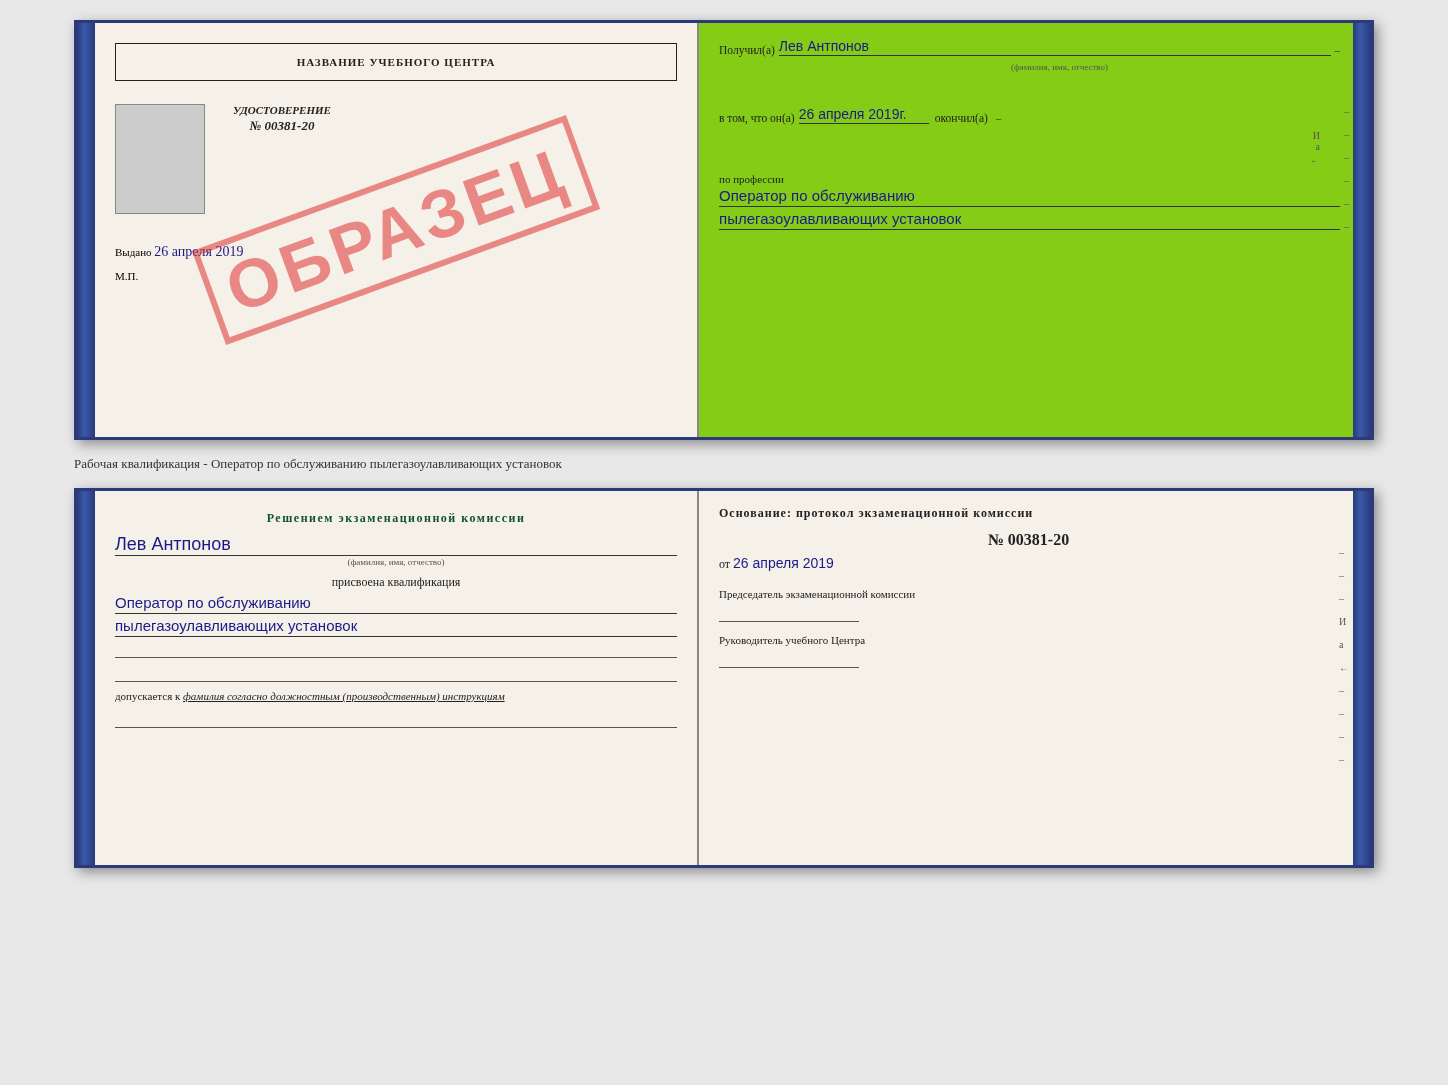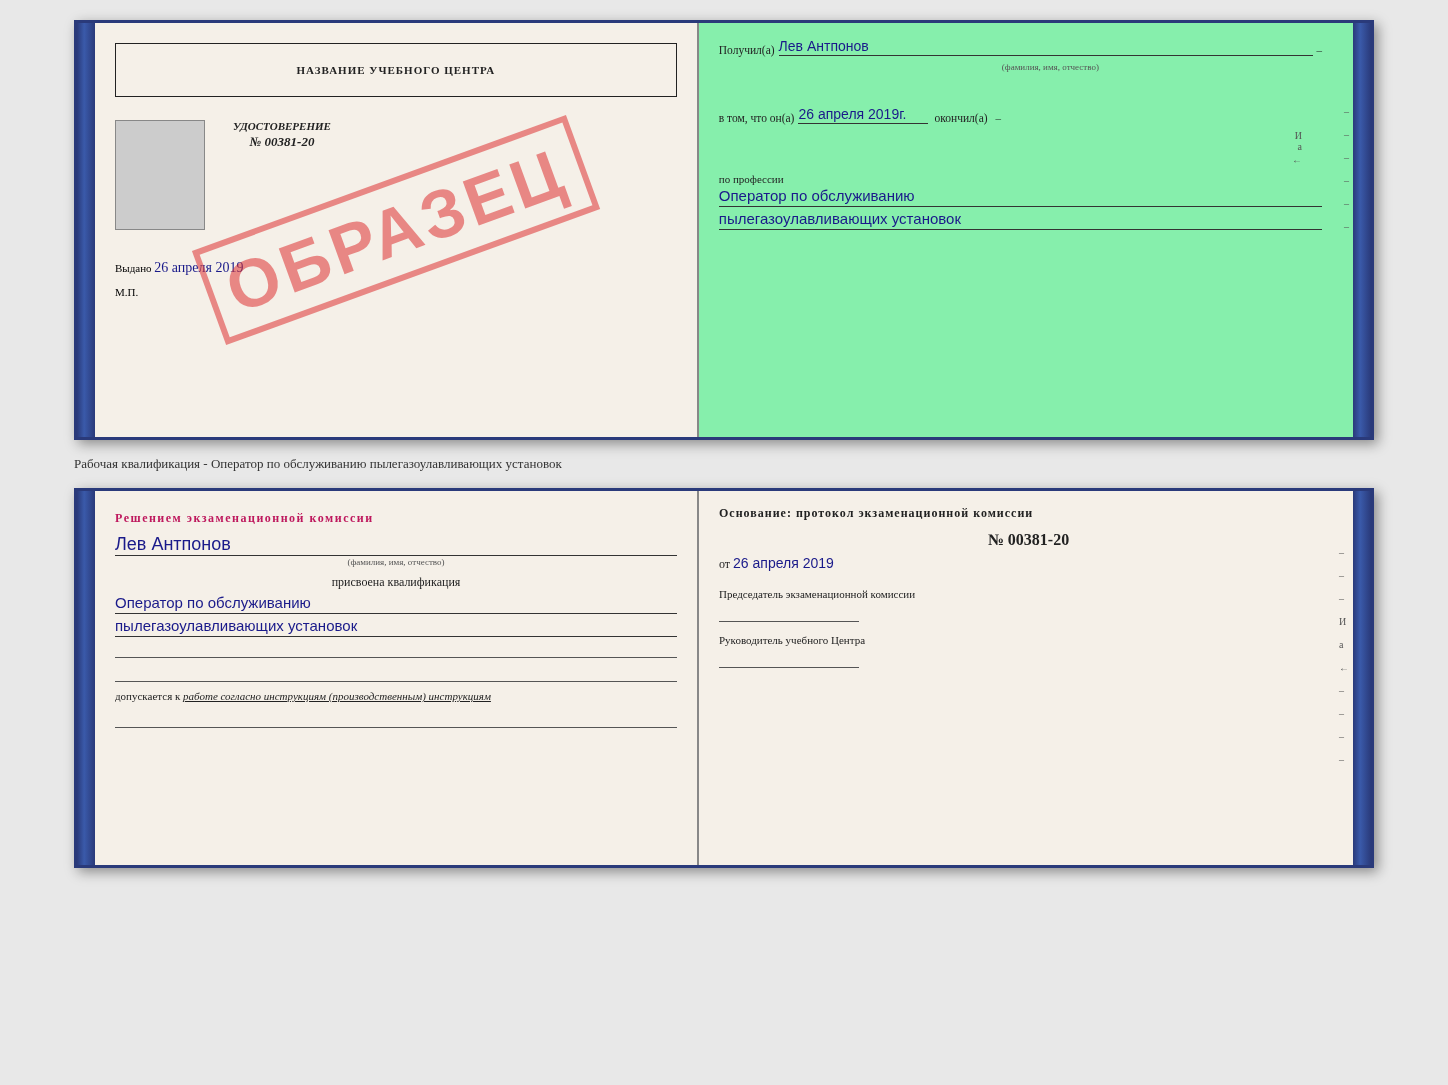--- a/index.html
+++ b/index.html
@@ -43,40 +43,40 @@
       width: 48%;
       border-right: 2px solid #888;
       padding: 20px 20px 10px 20px;
       position: relative;
       overflow: hidden;
       background: #f5f0e8;
     }
 
     .cert-right {
       width: 52%;
-      padding: 15px 31px 10px 20px;
-      background: #86efac;
+      padding: 15px 13px 10px 20px;
+      background: #84cc16;
       position: relative;
     }
 
     .book-spine-right {
       width: 18px;
       background: linear-gradient(90deg, #2a3a7a 0%, #3a5aaa 40%, #2a3a7a 100%);
       flex-shrink: 0;
     }
 
     
     .cert-header-title {
       text-align: center;
       font-size: 11px;
       font-weight: bold;
       letter-spacing: 1px;
       color: #222;
       border: 1px solid #222;
-      padding: 20px 8px;
+      padding: 12px 8px;
       margin-bottom: 10px;
       display: inline-block;
       width: 100%;
     }
 
     .cert-photo-area {
       width: 90px;
       height: 110px;
       background: #ccc;
       border: 1px solid #888;
@@ -227,22 +227,22 @@
       width: 52%;
       padding: 15px 15px 10px 20px;
       background: #f5f0e8;
       position: relative;
     }
 
     .bottom-section-title {
       font-size: 12px;
       font-weight: bold;
       letter-spacing: 1.5px;
-      color: #be185d;
-      text-align: left;
+      color: #14532d;
+      text-align: center;
       margin-bottom: 8px;
     }
 
     .name-handwritten {
       font-family: 'Comic Sans MS', cursive, sans-serif;
       font-size: 18px;
       color: #1a1a8a;
       border-bottom: 1px solid #333;
       display: block;
       margin-bottom: 1px;
@@ -431,21 +431,21 @@
       <div class="assigned-label">присвоена квалификация</div>
 
       <span class="qualification-value">Оператор по обслуживанию</span>
       <span class="qualification-value">пылегазоулавливающих установок</span>
 
       <div class="bottom-blank-line"></div>
       <div class="bottom-blank-line"></div>
 
       <div class="допускается-text">
         <span>допускается к</span>
-        <span class="допускается-italic">работе согласно инструкциям (производственным) инструкциям</span>
+        <span class="допускается-italic">фамилия согласно должностным (производственным) инструкциям</span>
       </div>
 
       <div class="bottom-blank-line" style="margin-top:8px;"></div>
     </div>
 
     <div class="bottom-right">
       <div class="osnov-label">Основание: протокол экзаменационной комиссии</div>
 
       <div class="protocol-number">№ 00381-20</div>
 

